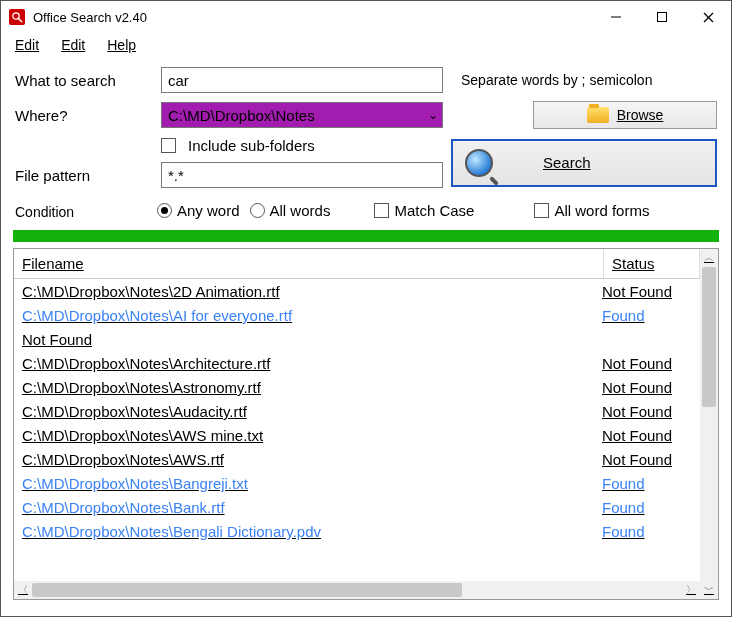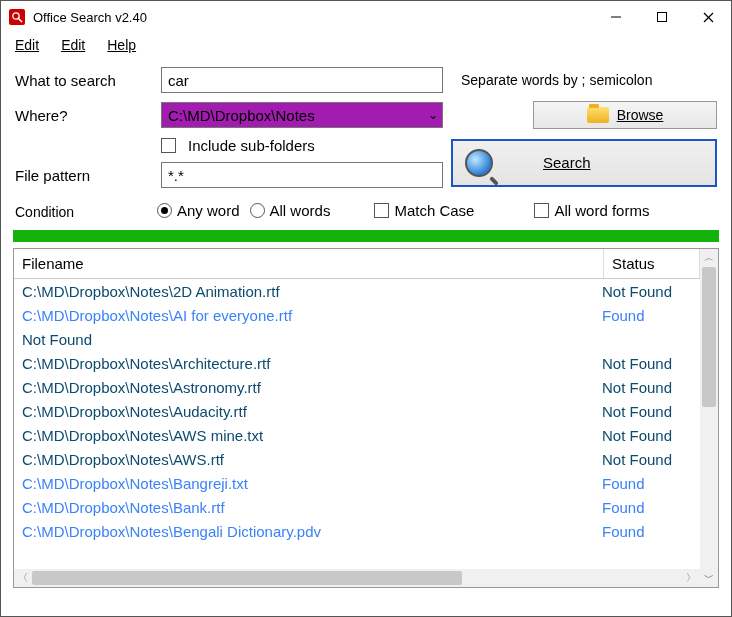--- a/index.html
+++ b/index.html
@@ -147,25 +147,26 @@
   .radio {
     width:15px; height:15px; border:1px solid #555; border-radius:50%; display:inline-flex; align-items:center; justify-content:center; background:#fff;
   }
   .radio.sel::after { content:''; width:7px; height:7px; background:#000; border-radius:50%; }
   .opt { display:flex; align-items:center; gap:5px; }
 
   .greenbar { height: 12px; background: #14b30c; margin: 6px 12px 0 12px;}
 
   
   .results-wrap {
-    margin: 6px 12px 28px 12px;
+    margin: 6px 12px 16px 12px;
     border: 1px solid #999;
     flex:1;
     display:flex;
     min-height:0;
+    text-decoration:underline;
   }
   .results-table {
     flex:1;
     display:flex; flex-direction:column;
     min-width:0;
   }
   .thead {
     display:flex;
     background:#fff;
     border-bottom: 1px solid #ccc;
@@ -180,21 +181,21 @@
   .tbody {
     flex:1; overflow:hidden;
     font-size:15px;
   }
   .trow {
     display:flex;
     padding: 4px 8px 3px 8px;
   }
   .trow .fn { flex:1; white-space: nowrap; overflow:hidden; text-overflow:clip;}
   .trow .st { width: 90px; }
-  .clr-notfound { color: #0c4a6e; }
+  .clr-notfound { color: #000000; }
   .clr-found { color: #3b82f6; }
 
   .vscroll {
     width: 18px; background:#f0f0f0;
     display:flex; flex-direction:column; align-items:center;
   }
   .vscroll .arrow { height:18px; display:flex;align-items:center;justify-content:center;font-size:10px;color:#555;}
   .vscroll .track { flex:1; position:relative; width:100%;}
   .vscroll .thumb { position:absolute; top:0; left:2px; right:2px; height:140px; background:#c8c8c8; border-radius:2px;}
   .hscroll {

